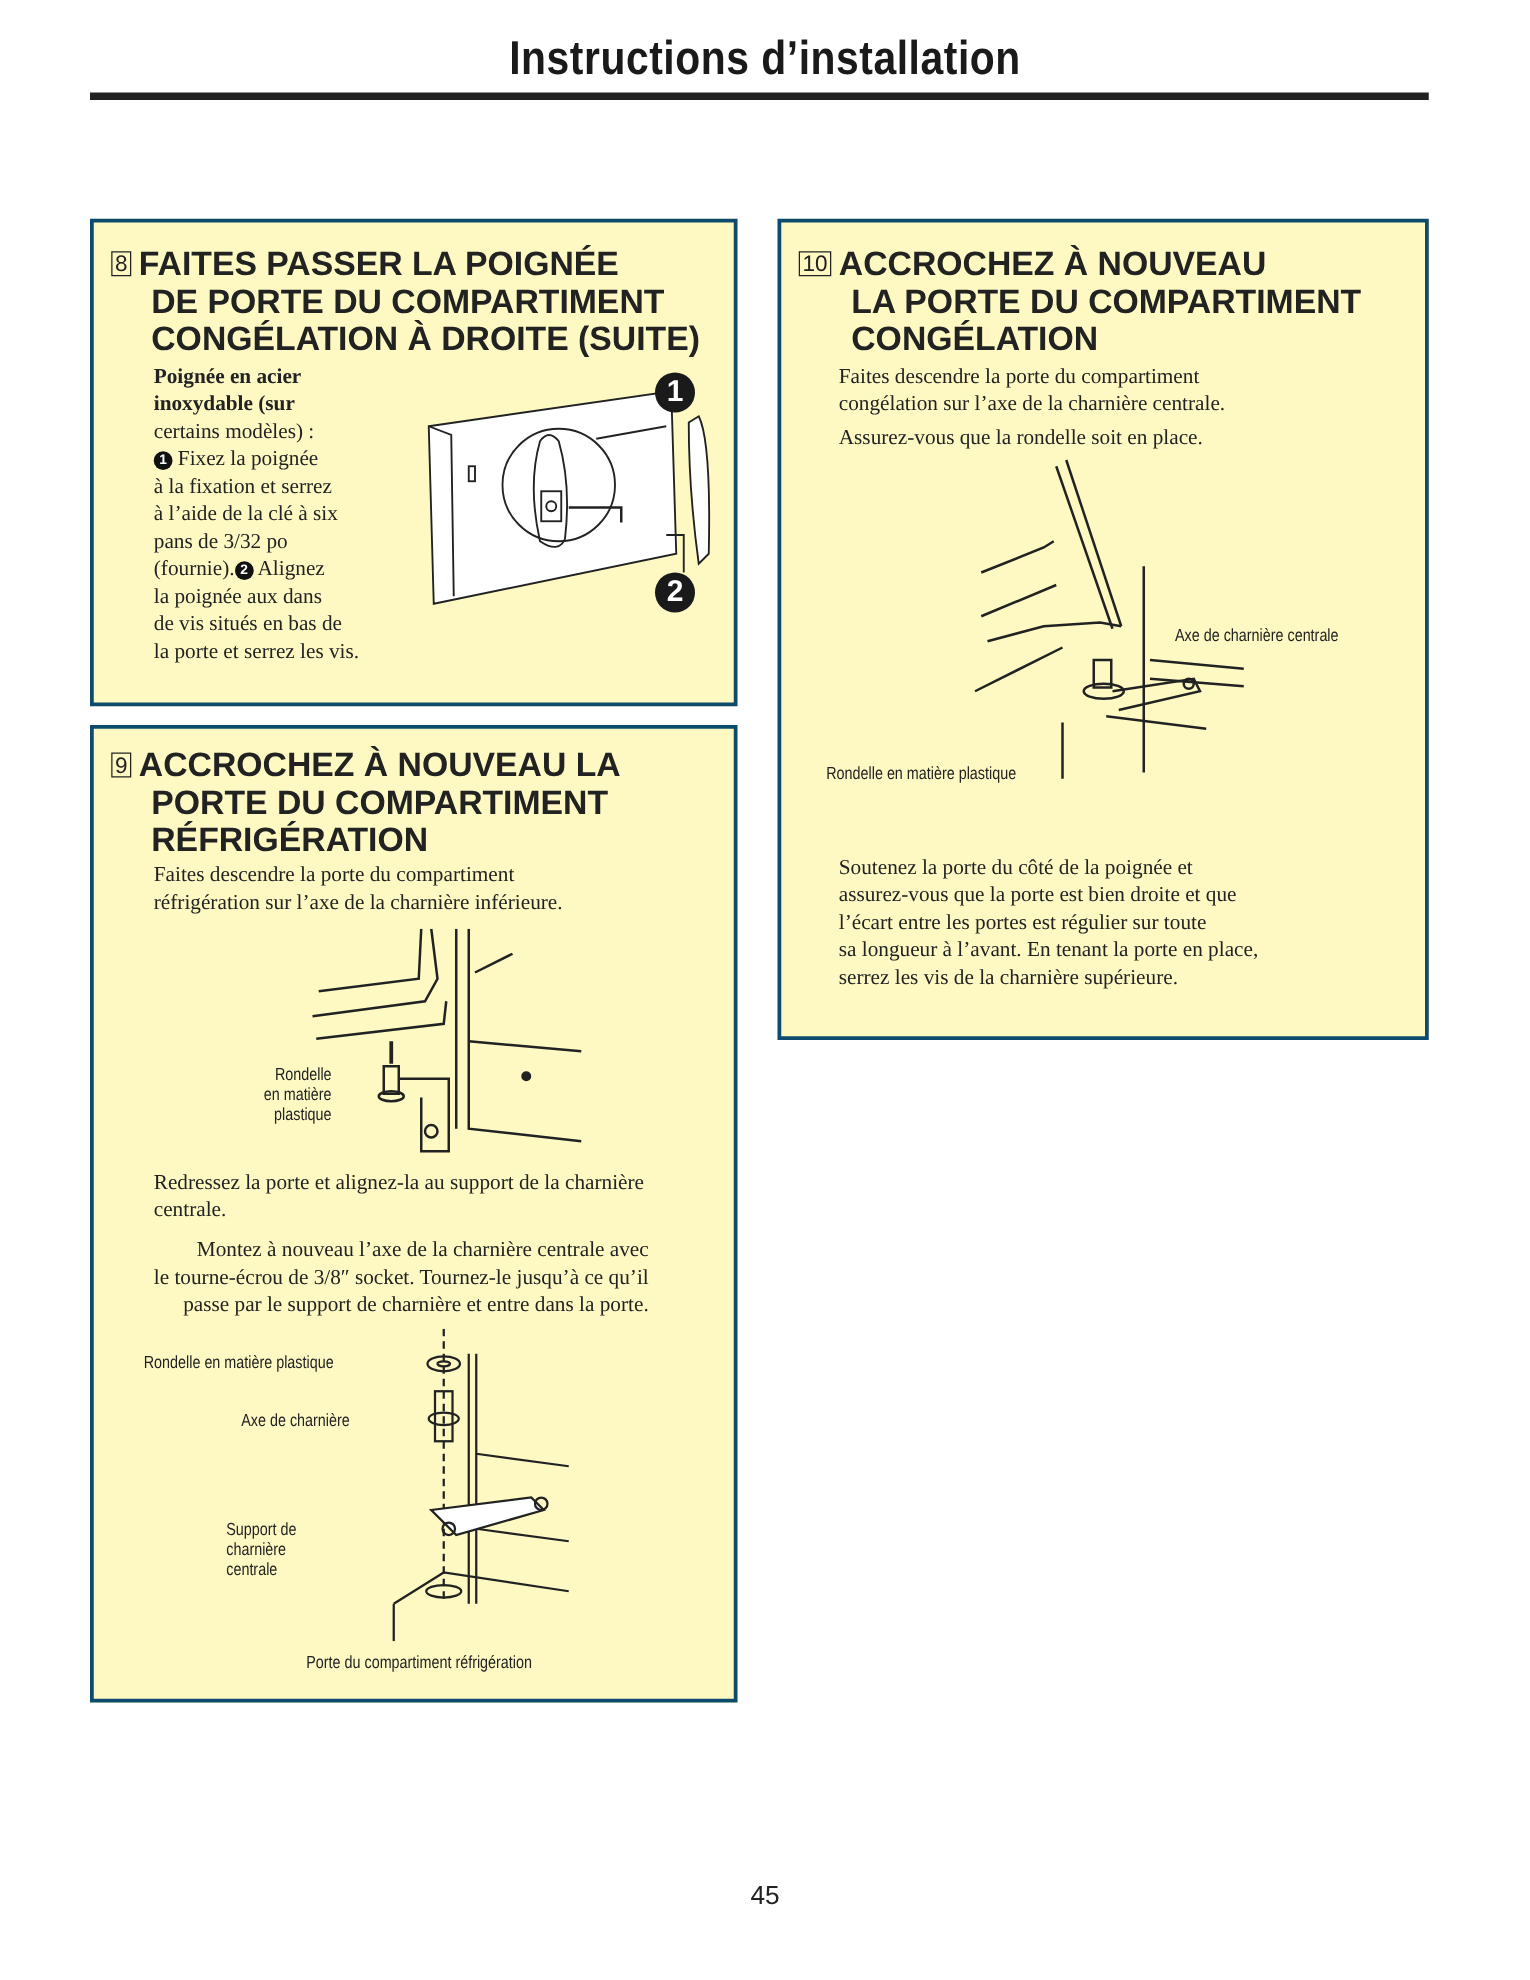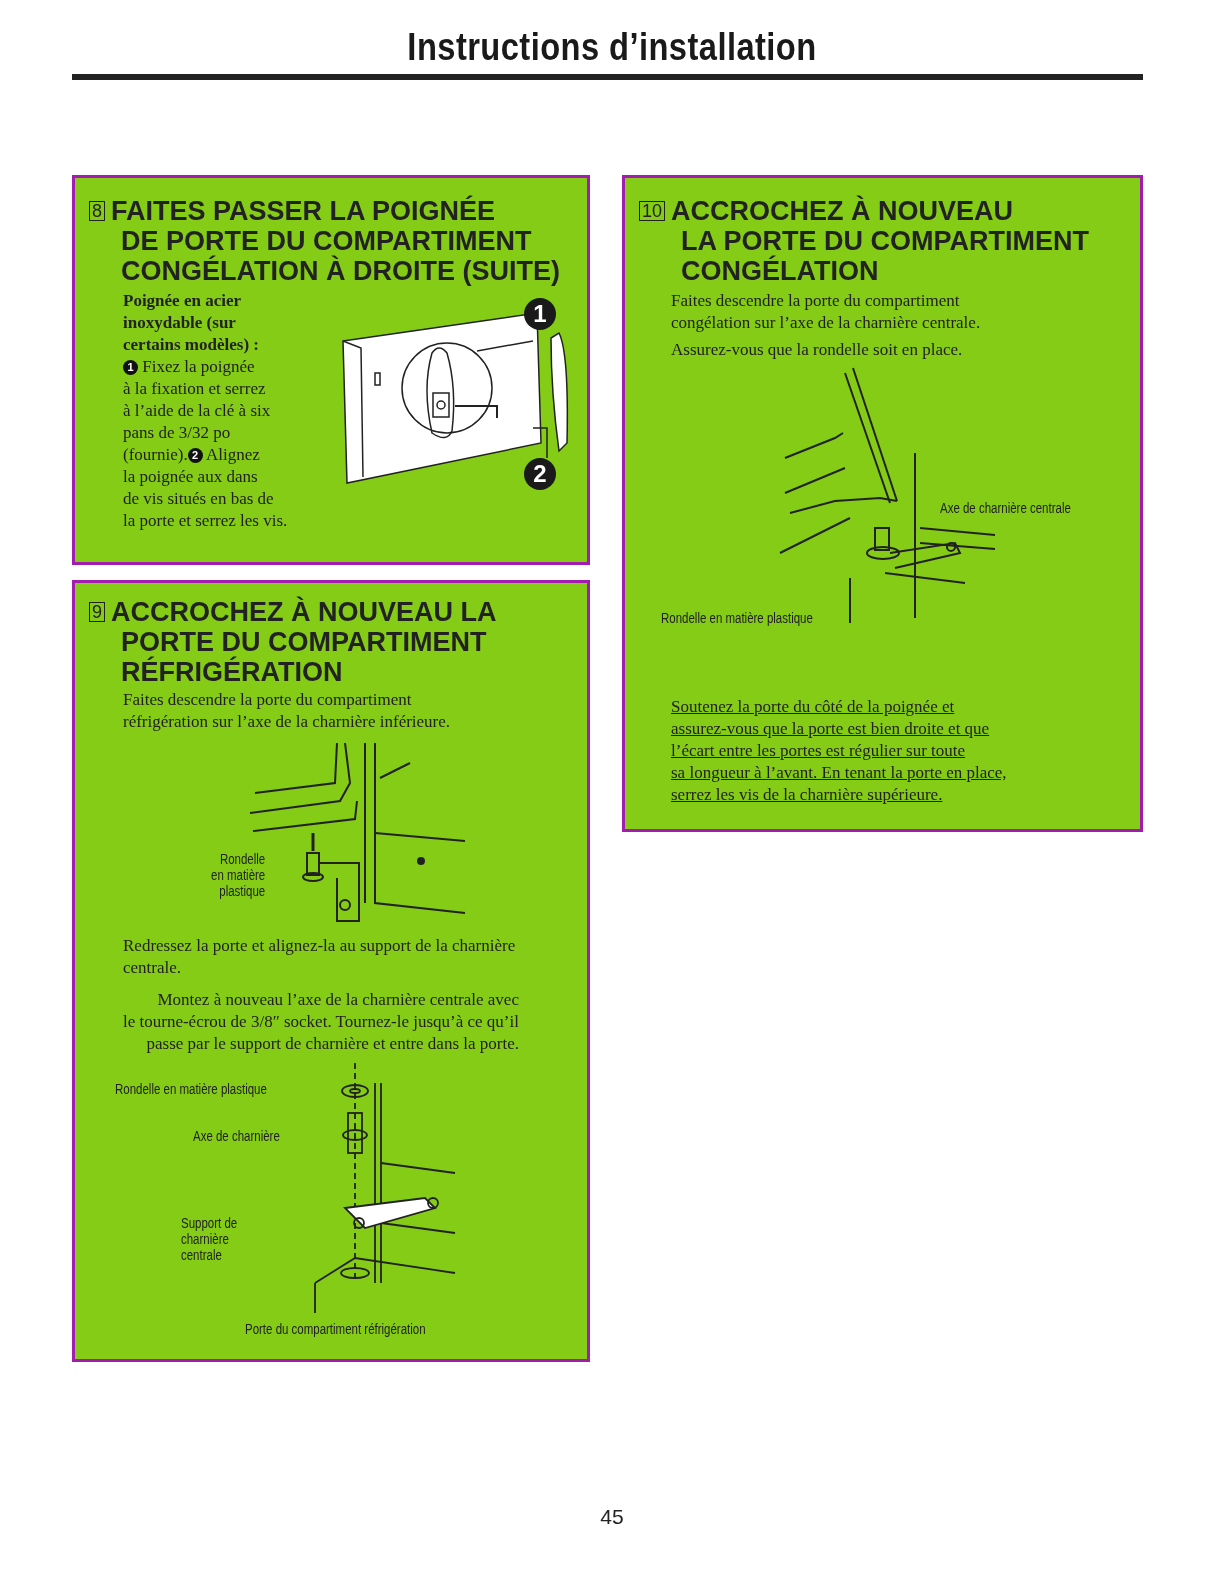--- a/index.html
+++ b/index.html
@@ -1,19 +1,19 @@
 <!DOCTYPE html>
 <html><head>
 <meta charset="utf-8">
 <style>
   html,body{margin:0;padding:0;background:#fff;}
   body{width:1224px;height:1584px;position:relative;overflow:hidden;color:#111;}
   .title{position:absolute;top:26px;left:0;width:1224px;text-align:center;font-family:"Liberation Sans",sans-serif;font-weight:bold;font-size:38px;letter-spacing:0.5px;transform:scaleX(0.86);transform-origin:center;color:#1a1a1a;}
   .rule{position:absolute;top:74px;left:72px;width:1071px;height:6px;background:#222;}
-  .box{position:absolute;border:3px solid #a21caf;box-sizing:border-box;background:#84cc16;}
+  .box{position:absolute;border:3px solid #0c4a6e;box-sizing:border-box;background:#fef9c3;}
   .h{font-family:"Liberation Sans",sans-serif;font-weight:bold;font-size:27px;line-height:30px;color:#222;position:absolute;}
   .num{display:inline-block;border:1.5px solid #222;font-size:18px;line-height:18px;padding:0 2px;font-weight:normal;vertical-align:3px;margin-right:6px;}
   .p{font-family:"Liberation Serif",serif;font-size:17px;line-height:22px;color:#222;position:absolute;margin:0;}
   .cap{font-family:"Liberation Sans",sans-serif;font-size:14px;color:#222;position:absolute;transform:scaleX(0.82);transform-origin:left;white-space:nowrap;line-height:16px;}
   .dot{display:inline-block;width:15px;height:15px;border-radius:50%;background:#111;color:#fff;font-family:"Liberation Sans",sans-serif;font-size:11px;line-height:15px;text-align:center;font-weight:bold;vertical-align:1px;}
   .bigdot{position:absolute;width:32px;height:32px;border-radius:50%;background:#1a1a1a;color:#fff;font-family:"Liberation Sans",sans-serif;font-weight:bold;font-size:24px;line-height:32px;text-align:center;}
   .pagenum{position:absolute;top:1505px;left:0;width:1224px;text-align:center;font-family:"Liberation Sans",sans-serif;font-size:21px;color:#222;}
   svg{position:absolute;}
 </style>
 </head>
@@ -24,21 +24,21 @@
 
 <div class="box" style="left:72px;top:175px;width:518px;height:390px;">
   <div class="h" style="left:14px;top:18px;">
     <div><span class="num">8</span><span>FAITES PASSER LA POIGNÉE</span></div>
     <div style="padding-left:32px">DE PORTE DU COMPARTIMENT</div>
     <div style="padding-left:32px">CONGÉLATION À DROITE (SUITE)</div>
   </div>
   <div class="p" style="left:48px;top:112px;width:240px;">
     <div style="font-weight:bold">Poignée en acier</div>
     <div style="font-weight:bold">inoxydable (sur</div>
-    <div style="font-weight:bold">certains modèles) :</div>
+    <div style="font-weight:normal">certains modèles) :</div>
     <div><span class="dot">1</span> <span>Fixez la poignée</span></div>
     <div>à la fixation et serrez</div>
     <div>à l’aide de la clé à six</div>
     <div>pans de 3/32 po</div>
     <div><span>(fournie).</span><span class="dot">2</span> <span>Alignez</span></div>
     <div>la poignée aux dans</div>
     <div>de vis situés en bas de</div>
     <div>la porte et serrez les vis.</div>
   </div>
   <svg style="left:262px;top:115px;" width="240" height="200" viewBox="0 0 240 200">
@@ -155,21 +155,21 @@
       <ellipse cx="118" cy="190" rx="16" ry="6"></ellipse>
       <rect x="110" y="165" width="14" height="22"></rect>
       <path d="M125 190 L190 180 L195 190 L130 205"></path>
       <circle cx="186" cy="184" r="4"></circle>
       <path d="M120 210 L200 220"></path>
       <path d="M85 215 L85 260"></path>
     </g>
   </svg>
   <div class="cap" style="left:315px;top:322px;">Axe de charnière centrale</div>
   <div class="cap" style="left:36px;top:432px;">Rondelle en matière plastique</div>
-  <div class="p" style="left:46px;top:518px;text-decoration:underline;">
+  <div class="p" style="left:46px;top:505px;">
     <div>Soutenez la porte du côté de la poignée et</div>
     <div>assurez-vous que la porte est bien droite et que</div>
     <div>l’écart entre les portes est régulier sur toute</div>
     <div>sa longueur à l’avant. En tenant la porte en place,</div>
     <div>serrez les vis de la charnière supérieure.</div>
   </div>
 </div>
 
 <div class="pagenum">45</div>
 

